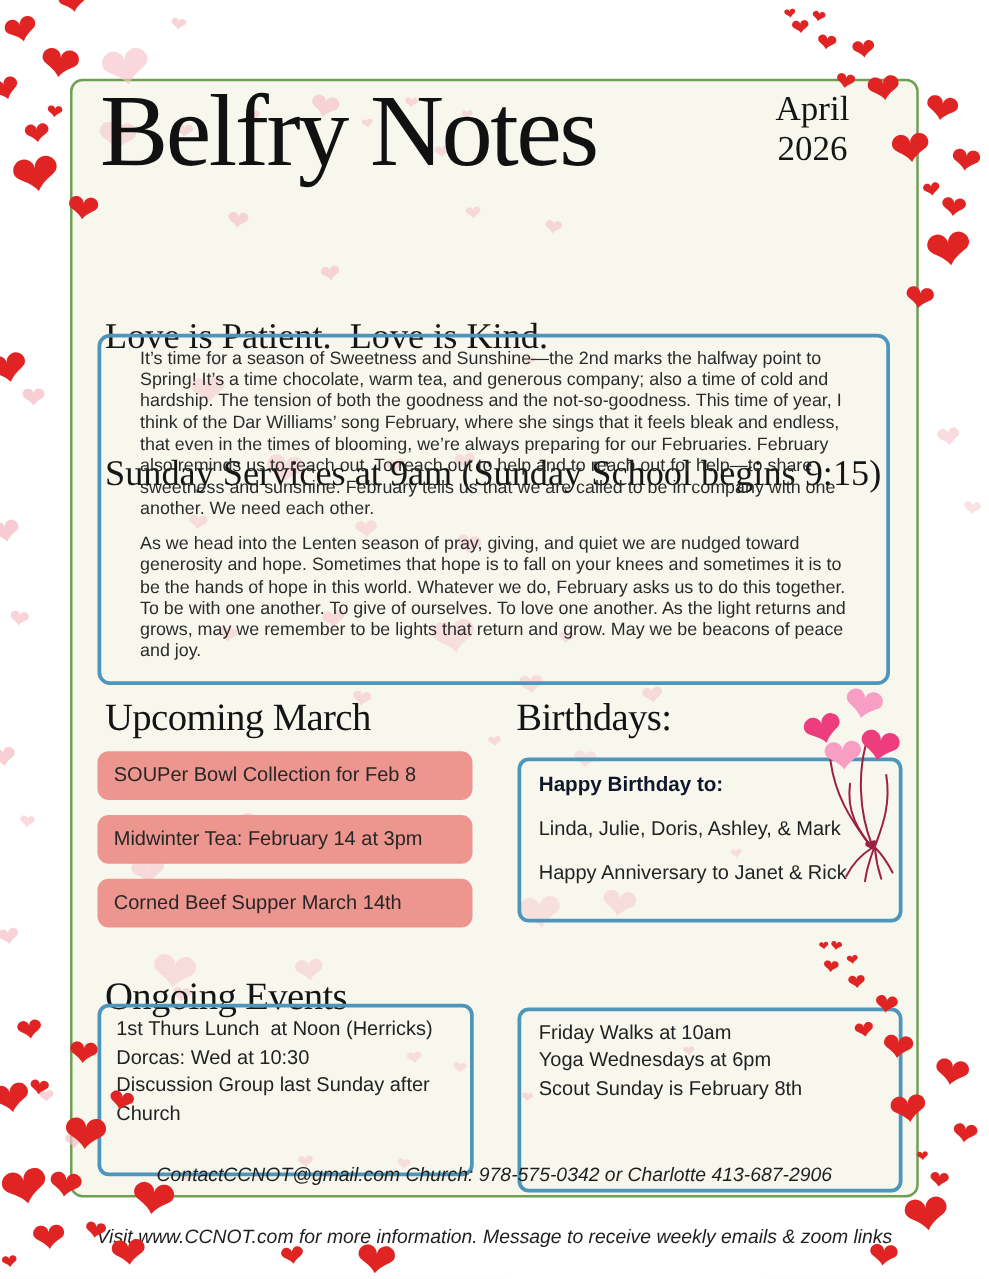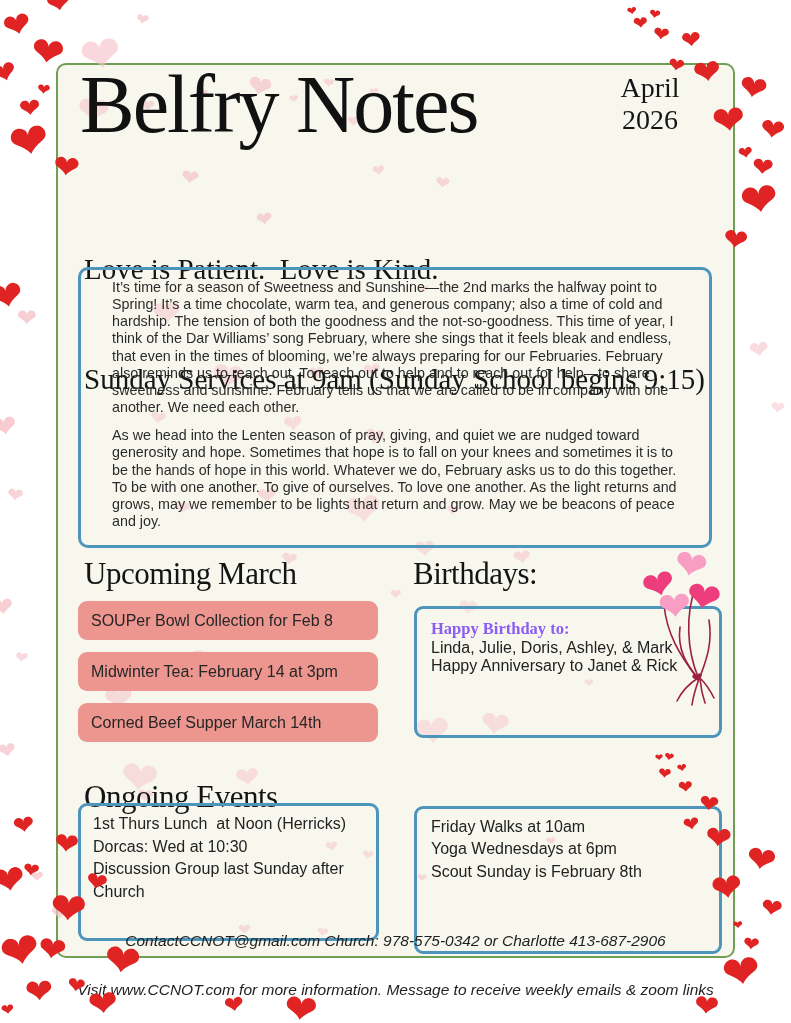--- a/index.html
+++ b/index.html
@@ -54,22 +54,22 @@
   .pill-stack .event-pill{
     width:300px;height:39px;margin-bottom:12px;border-radius:9px;
     background:#ec968f;display:flex;align-items:center;box-sizing:border-box;
     padding-left:13px;font-size:16px;color:#262626;
   }
   .blue-box{
     position:absolute;border:3px solid #4e95bc;border-radius:9px;
     box-sizing:border-box;background:transparent;color:#222;
   }
   #birthday-box{left:414px;top:606px;width:308px;height:132px;padding:10px 14px;}
-  #birthday-box .bb-intro{font-weight:bold;font-size:16.5px;color:#8b5cf6;font-family:Liberation Serif, serif;}
-  #birthday-box .bb-line{font-size:16px;}
+  #birthday-box .bb-intro{font-weight:bold;font-size:16.5px;color:#0f172a;}
+  #birthday-box .bb-line{font-size:16px;margin-top:17px;}
   #ongoing-left{left:78px;top:803px;width:301px;height:138px;padding:7px 10px 7px 12px;font-size:16px;line-height:1.42;}
   #ongoing-right{left:414px;top:806px;width:308px;height:148px;padding:7px 10px 7px 14px;font-size:16px;line-height:1.4;}
   .plain-list div{white-space:pre-wrap;}
   .footer-line{
     position:absolute;left:0;width:791px;text-align:center;
     font-size:15.5px;font-style:italic;color:#1f1f1f;
   }
   #footer-line1{top:932px;}
   #footer-line2{top:981px;}
   #balloon-strings{position:absolute;left:625px;top:545px;}

